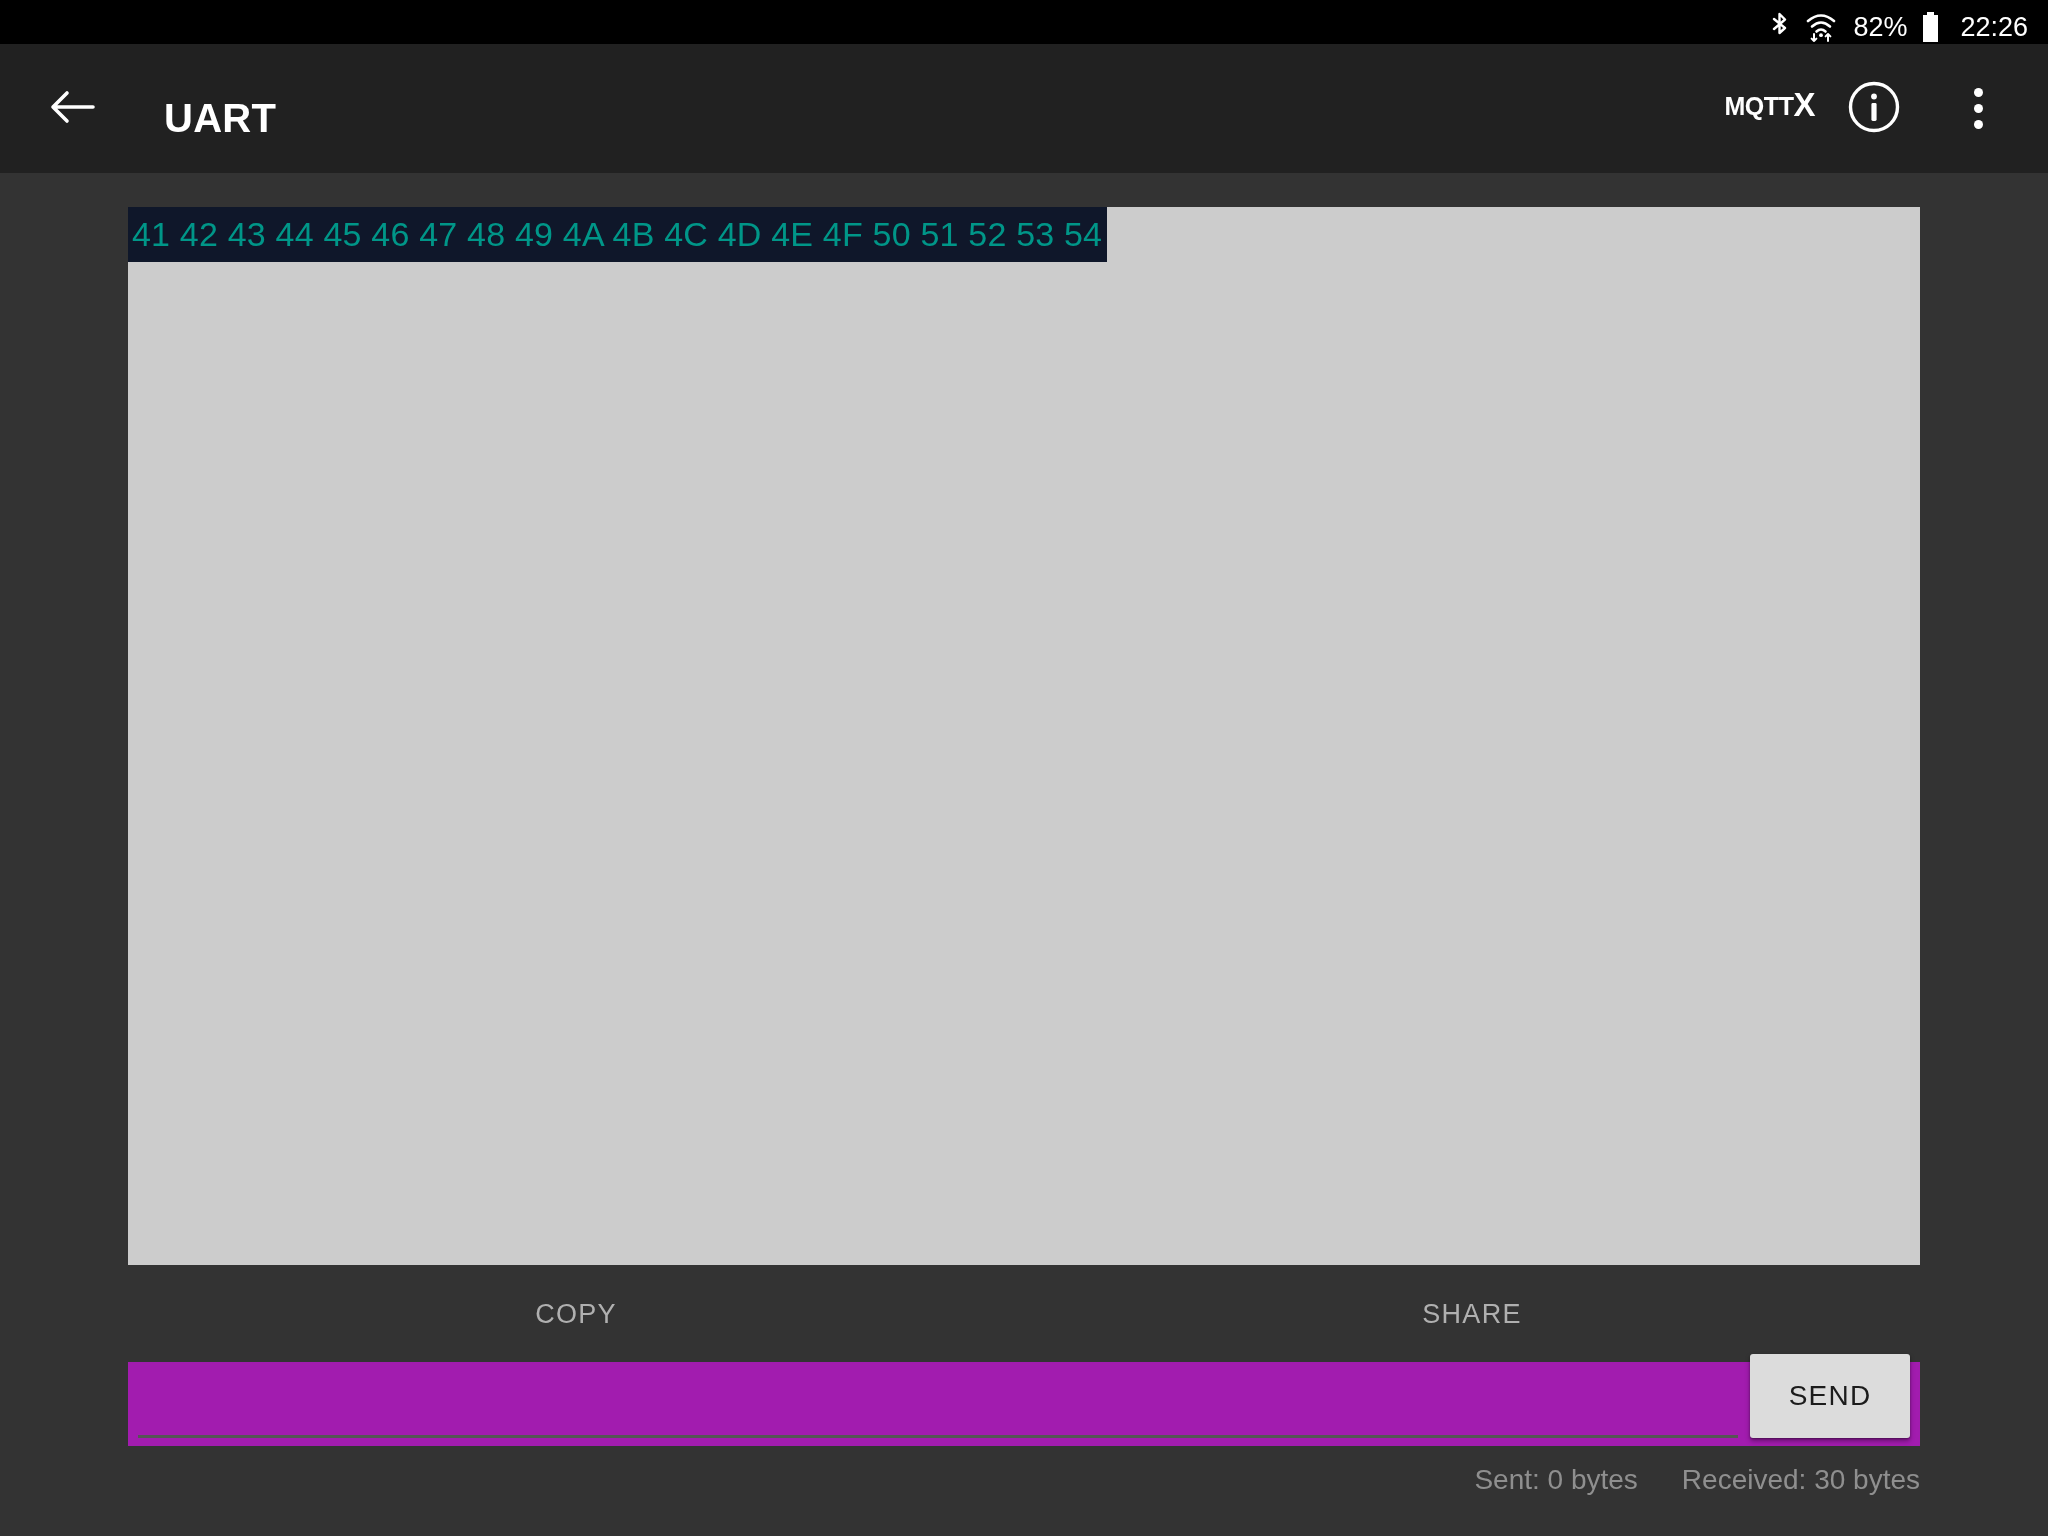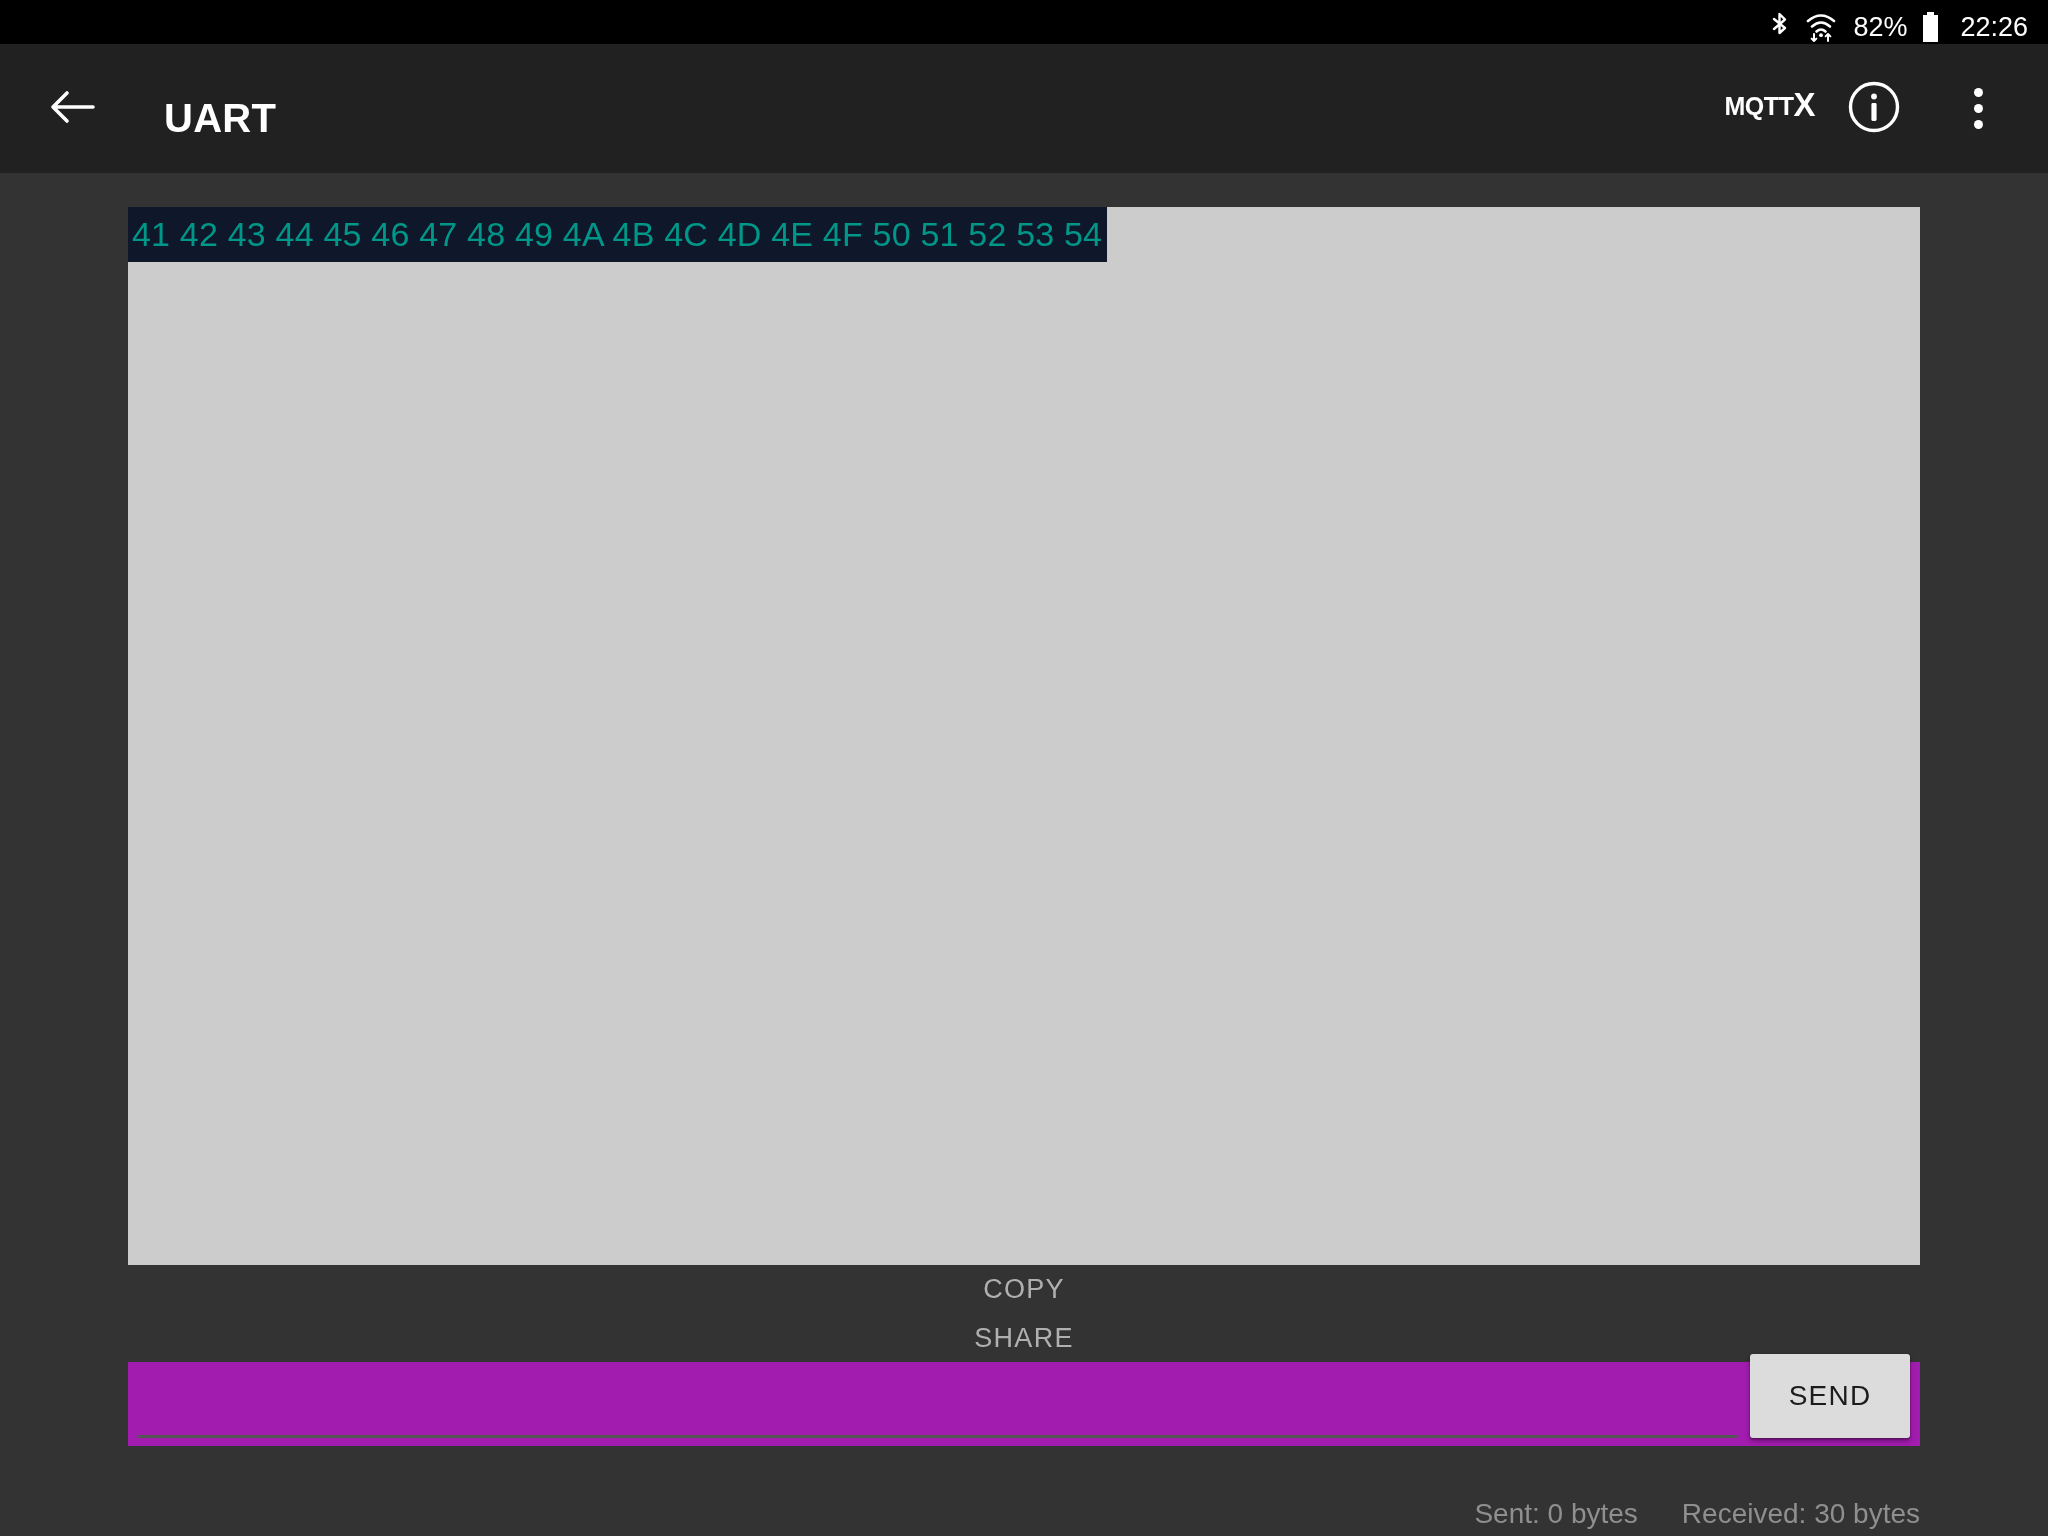--- a/index.html
+++ b/index.html
@@ -145,21 +145,20 @@
 
   
   .action-row {
     position: absolute;
     left: 128px;
     top: 1265px;
     width: 1792px;
     height: 98px;
     display: flex;
     align-items: center;
-    flex-direction: column;
   }
   .action-btn {
     flex: 1 1 0;
     height: 98px;
     display: flex;
     align-items: center;
     justify-content: center;
     color: #b0b0b0;
     font-size: 27px;
     font-weight: 500;
@@ -210,21 +209,21 @@
     letter-spacing: 1.2px;
     font-family: "Liberation Sans", sans-serif;
     cursor: pointer;
     box-shadow: 0 3px 5px rgba(0,0,0,0.35), 0 1px 2px rgba(0,0,0,0.3);
   }
 
   
   .footer {
     position: absolute;
     right: 128px;
-    top: 1500px;
+    top: 1466px;
     display: flex;
     align-items: center;
     gap: 44px;
   }
   .footer span {
     color: #8f8f8f;
     font-size: 28px;
     font-weight: 400;
     line-height: 1;
   }

